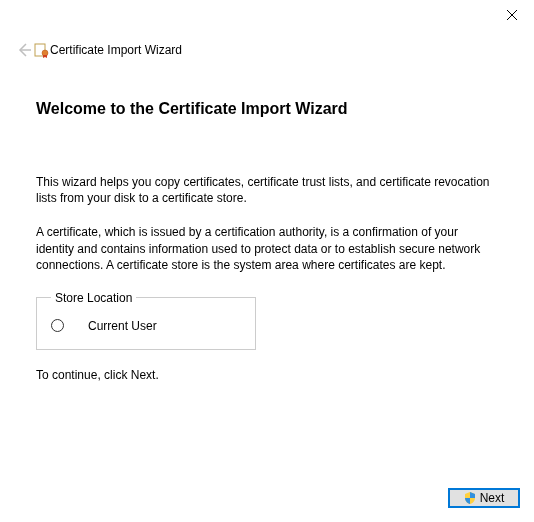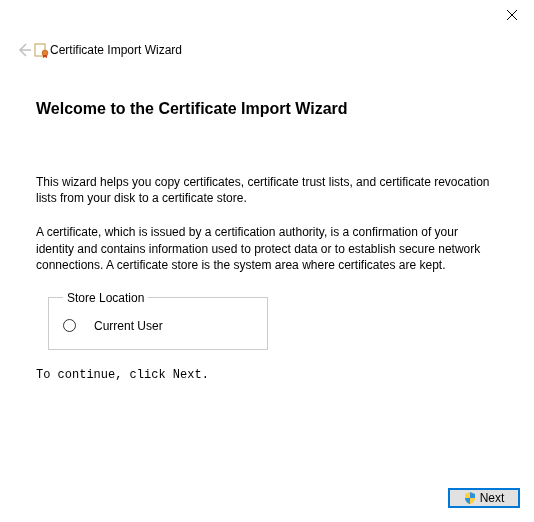--- a/index.html
+++ b/index.html
@@ -41,48 +41,48 @@
     }
     .welcome-title {
       font-size: 16px;
       font-weight: bold;
       color: #000;
       margin-bottom: 56px;
     }
     .para { font-size: 12px; line-height: 1.35; margin-bottom: 18px; }
     fieldset.store-location {
       border: 1px solid #ccc;
-      margin: 10px 0 18px 12px;
+      margin: 10px 0 18px 0;
       padding: 10px 14px 12px 14px;
       width: 220px;
     }
     fieldset.store-location legend {
       font-size: 12px;
       padding: 0 4px;
     }
     .radio-row {
-      display: flex; align-items: center; gap: 18px;
+      display: flex; align-items: center; gap: 24px;
       margin: 4px 0;
       cursor: pointer;
     }
     .radio-outer {
       width: 13px; height: 13px;
       border: 1px solid #333;
       border-radius: 50%;
       display: flex; align-items: center; justify-content: center;
       flex-shrink: 0;
     }
     .radio-inner {
       width: 7px; height: 7px;
       border-radius: 50%;
       background: #000;
       display: none;
     }
     .radio-row.selected .radio-inner { display: block; }
-    .continue-text { font-size: 12px; font-family: Liberation Mono, monospace; }
+    .continue-text { font-size: 12px; }
     .button-bar {
       position: absolute;
       bottom: 14px; right: 14px;
       display: flex; gap: 8px;
     }
     .btn {
       min-width: 72px;
       height: 20px;
       font-family: inherit;
       font-size: 12px;

